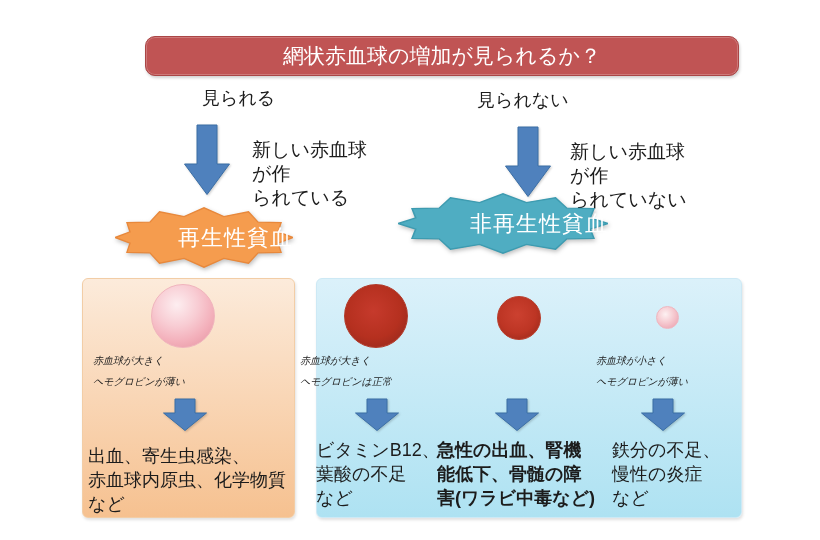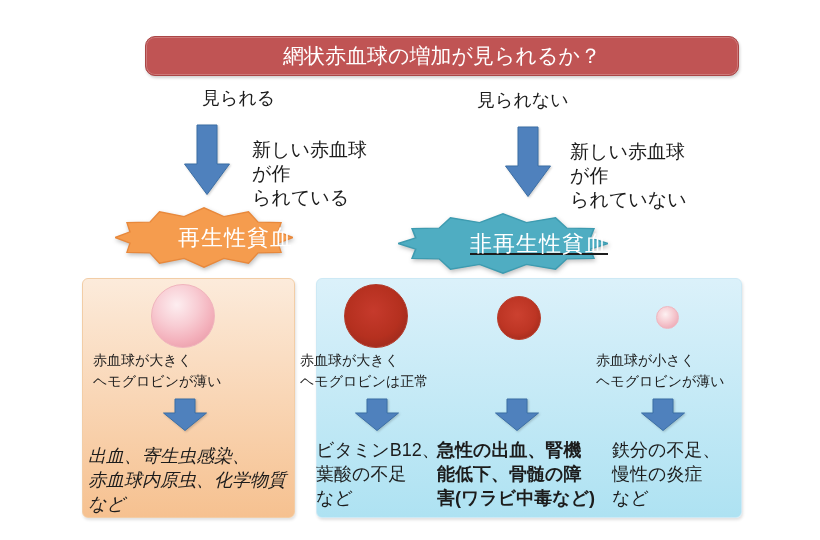--- a/index.html
+++ b/index.html
@@ -33,21 +33,21 @@
   .as-3{ left:640px; top:398px; }
 
   .note{ font-size:19px; line-height:24px; }
   .note-left{ left:252px; top:138px; width:120px; }
   .note-right{ left:570px; top:140px; width:120px; }
 
   .badge{ display:flex; align-items:center; justify-content:flex-end; }
   .badge svg{ position:absolute; inset:0; width:100%; height:100%;
     filter:drop-shadow(1px 2px 2px rgba(0,0,0,.25)); }
   .badge-left{ left:115px; top:206px; width:178px; height:63px; }
-  .badge-right{ left:398px; top:212px; width:210px; height:63px;text-decoration:underline; }
+  .badge-right{ left:398px; top:192px; width:210px; height:63px; }
   .badge-label{ position:relative; color:#fff; font-size:22px; letter-spacing:1px; }
 
   .panel{ border-radius:6px; box-shadow:1px 2px 3px rgba(0,0,0,.12); }
   .panel-left{ left:82px; top:278px; width:213px; height:240px;
     background:linear-gradient(to bottom,var(--panel-left-top),var(--panel-left-bottom));
     border:1px solid #f2cda6; }
   .panel-right{ left:316px; top:278px; width:426px; height:240px;
     background:linear-gradient(to bottom,var(--panel-right-top),var(--panel-right-bottom));
     border:1px solid #cde9f5; }
 
@@ -58,28 +58,28 @@
   .cell-dark-lg{ left:344px; top:284px; width:64px; height:64px;
     background:radial-gradient(circle at 46% 42%, #c63a2c 0%, #b5301f 55%, #a52c1e 72%, #e4604f 86%, #cd4636 96%);
     border:1px solid #b23a29; }
   .cell-red-md{ left:497px; top:296px; width:44px; height:44px;
     background:radial-gradient(circle at 46% 42%, #cc4130 0%, #bd3524 55%, #ac2f1f 72%, #e66555 86%, #cf4937 96%);
     border:1px solid #b83d2b; }
   .cell-pale-sm{ left:656px; top:306px; width:23px; height:23px;
     background:radial-gradient(circle at 40% 35%, #fdf1f2 0%, #f5c6cd 50%, #eeadb9 78%, #fbe6e8 95%);
     border:1px solid #efb6bf; }
 
-  .desc{ font-size:14px; line-height:21px; }
+  .desc{ font-size:10px; line-height:21px;font-style:italic; }
   .desc-left{ left:93px; top:350px; }
   .desc-1{ left:300px; top:350px; }
   .desc-2{ left:455px; top:350px; }
   .desc-3{ left:596px; top:350px; }
 
   .causes{ font-size:18px; line-height:24px; }
-  .causes-left{ left:88px; top:444px; width:215px;font-style:italic; }
+  .causes-left{ left:88px; top:444px; width:215px; }
   .causes-1{ left:316px; top:438px; }
   .causes-2{ left:437px; top:438px;font-weight:bold; }
   .causes-3{ left:612px; top:438px; }
 </style>
 </head>
 <body>
 
 <div class="stage">
 
   <div class="abs title-banner">網状赤血球の増加が見られるか？</div>

